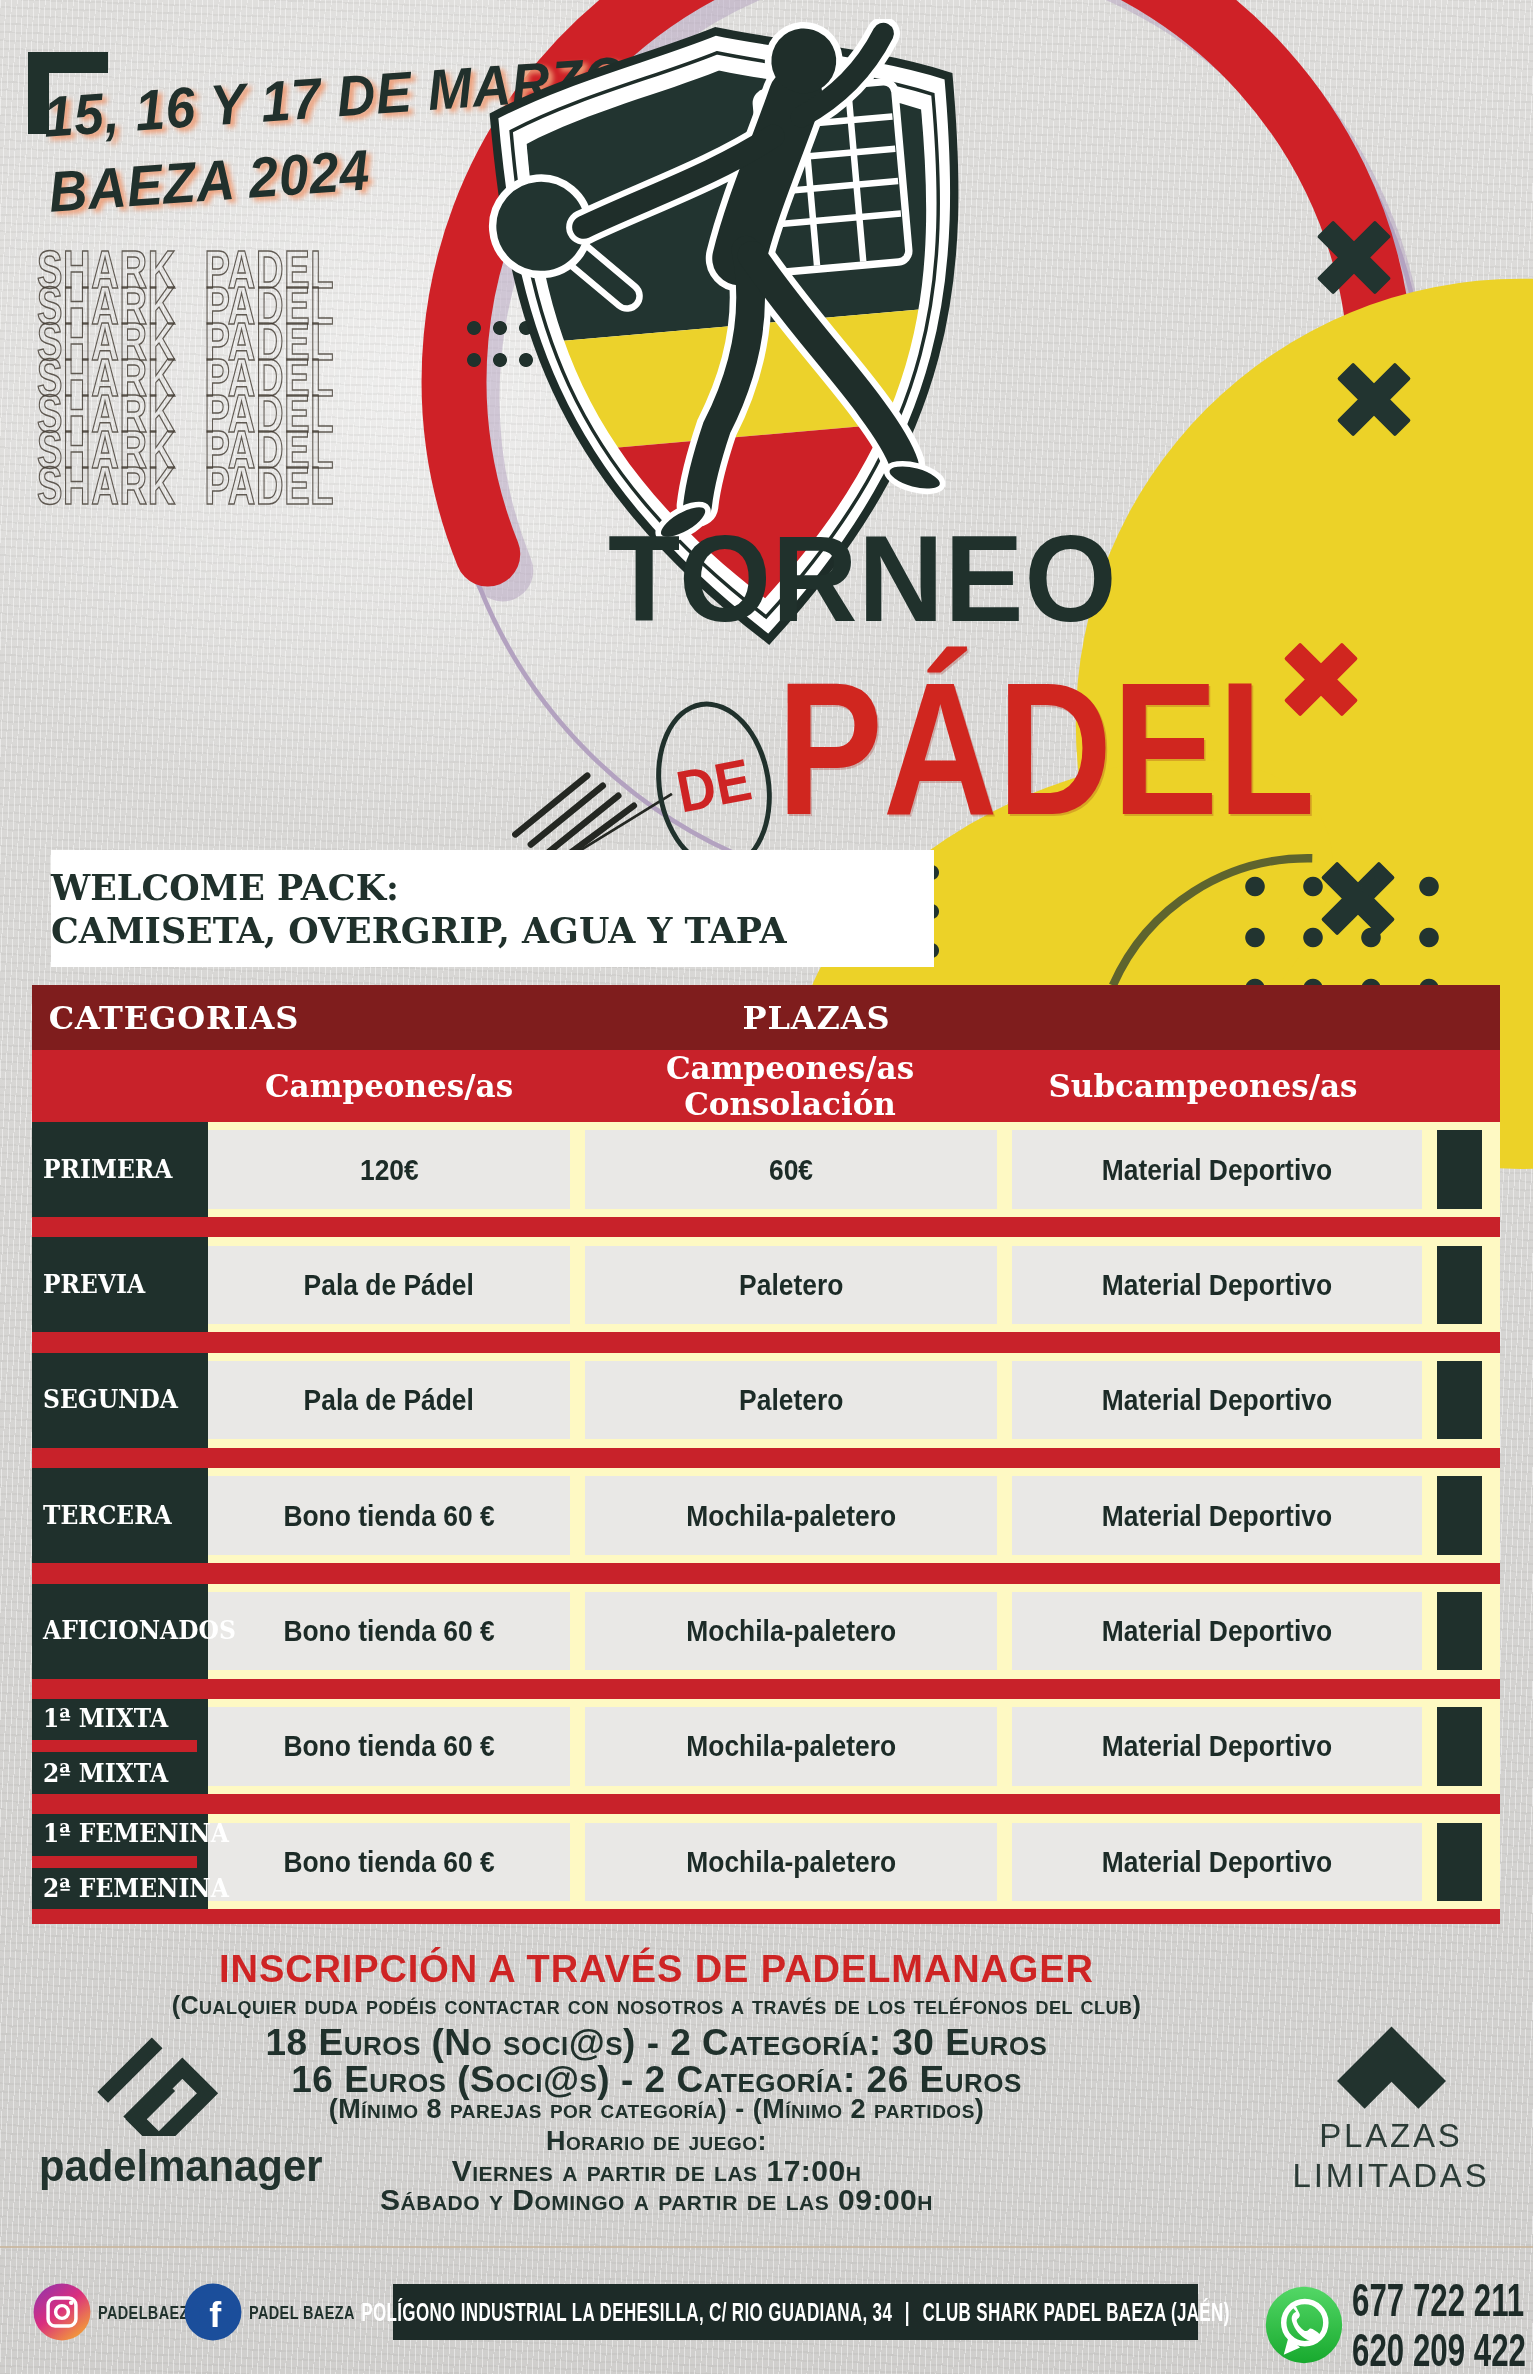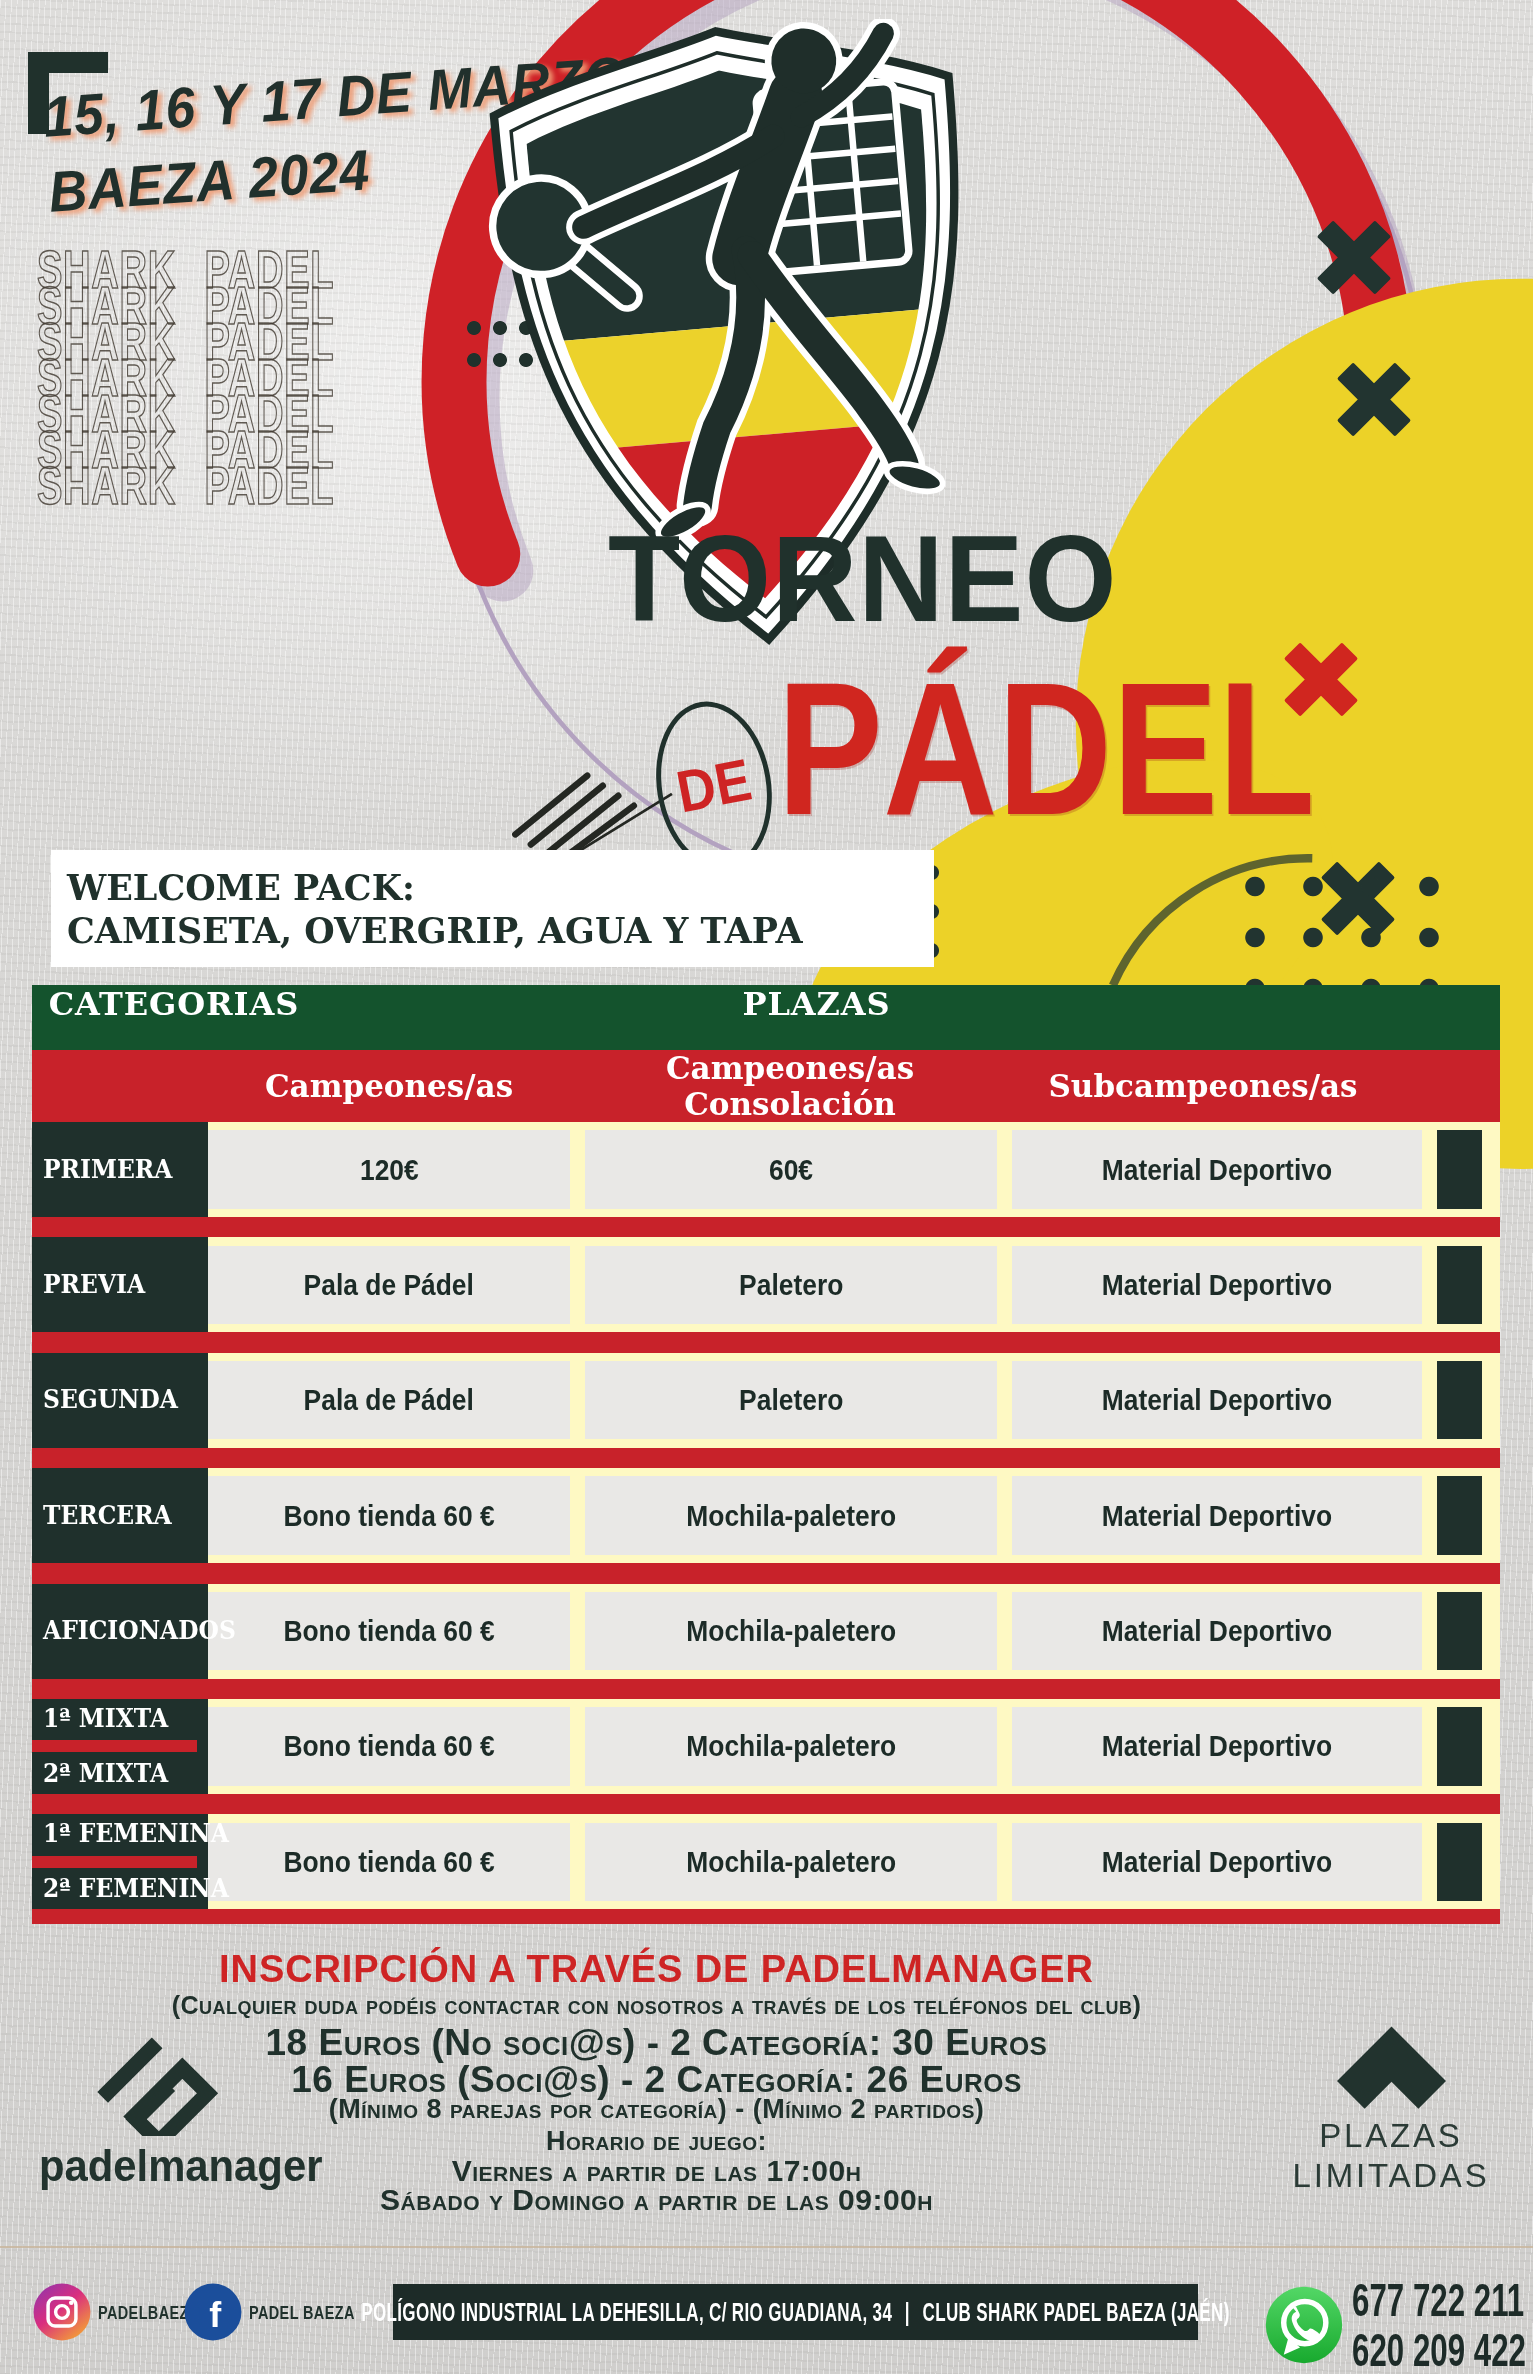--- a/index.html
+++ b/index.html
@@ -51,27 +51,27 @@
   .torneo{left:608px;top:518px;font-size:122px;font-weight:900;letter-spacing:0.9px;color:#20312c;
     transform:scaleX(.97);transform-origin:left;line-height:1}
   .padel{left:777px;top:659px;font-size:189px;font-weight:900;color:#d0261f;line-height:.95;
     transform:scaleX(.84);transform-origin:left;text-shadow:1.9px 1.9px 0 rgba(150,30,25,.25)}
   .decirc{left:657px;top:701px;width:104px;height:160px;border:5.6px solid #20312c;border-radius:50%;
     transform:rotate(-9deg);display:flex;align-items:center;justify-content:center}
   .decirc b{font-size:59px;font-weight:900;color:#ce2424;transform:rotate(-2deg) scaleX(.9)}
 
   
   .welcome{left:51px;top:850px;width:883px;height:117px;background:#ffffff;
-    display:flex;flex-direction:column;justify-content:center;padding-left:16px;box-sizing:border-box}
+    display:flex;flex-direction:column;justify-content:center;padding-left:0;box-sizing:border-box}
   .welcome div{font-family:"DejaVu Serif","Liberation Serif",serif;font-weight:700;font-size:36px;
     color:#20312c;line-height:1.18;transform:scaleX(.97);transform-origin:left}
 
   
   .tbl{left:32px;top:985px;width:1468px}
-  .th1{height:65px;background:#14532d;position:relative;display:flex;}
+  .th1{height:65px;background:#7f1d1d;position:relative;display:flex;align-items:center}
   .th1 .cat{font-family:"DejaVu Serif","Liberation Serif",serif;font-weight:700;font-size:32px;color:#fff;
     padding-left:16.7px;letter-spacing:0.9px}
   .th1 .prem{position:absolute;left:176px;width:1217px;text-align:center;
     font-family:"DejaVu Serif","Liberation Serif",serif;font-weight:700;font-size:32px;color:#fff;letter-spacing:0.9px}
   .th2{height:72px;background:#c8222a;display:flex;align-items:center}
   .th2 .sp{width:176px}
   .th2 .pc{font-family:"DejaVu Serif","Liberation Serif",serif;font-weight:700;font-size:31px;color:#fff;text-align:center}
   .th2 .c1{width:362px;margin-right:15px}.th2 .c2{width:416px;margin-right:15px}.th2 .c3{width:410px}
   .trow{display:flex;height:95px;background:#1f302c}
   .tlabel{width:176px;display:flex;flex-direction:column;justify-content:center;box-sizing:border-box;padding-left:11px}

